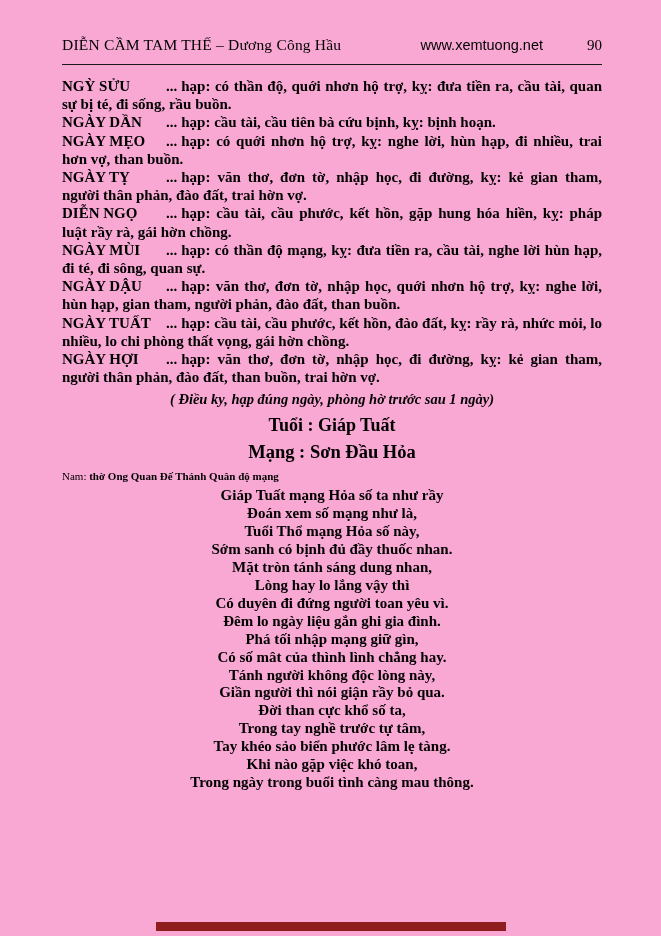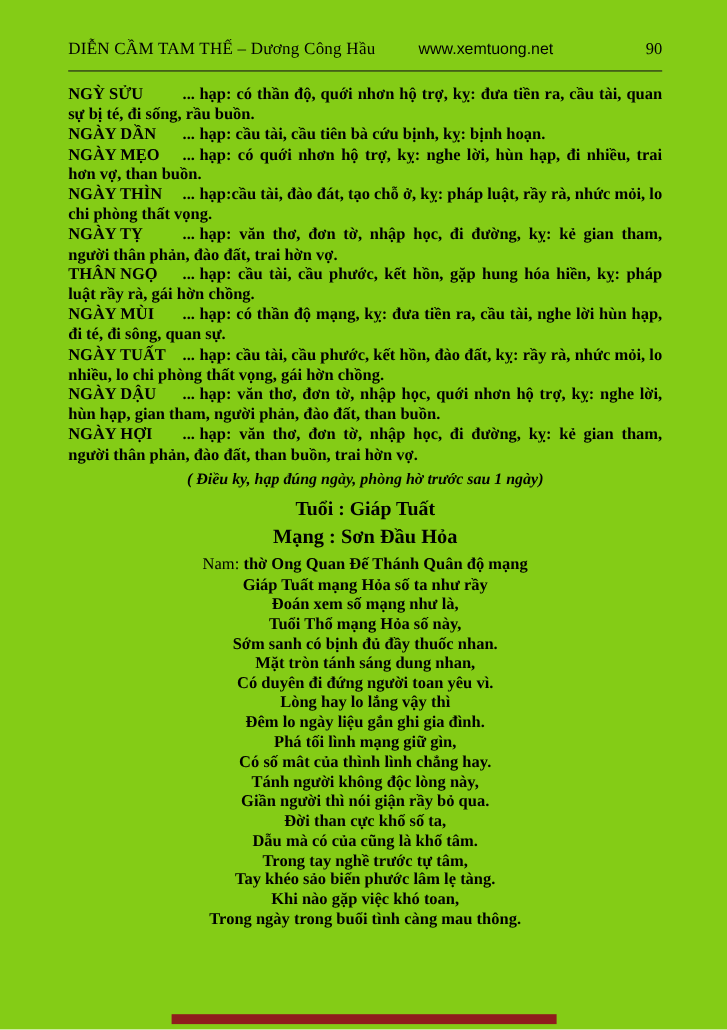--- a/index.html
+++ b/index.html
@@ -1,20 +1,20 @@
 <!DOCTYPE html>
 <html><head>
 <meta charset="utf-8">
 <style>
   html, body { margin: 0; padding: 0; background: #ffffff; }
   .page {
     position: relative;
     width: 661px;
     height: 936px;
-    background: #84cc16;
+    background: #f9a8d4;
     color: #000000;
     font-family: "Liberation Serif", "DejaVu Serif", serif;
     overflow: hidden;
     box-sizing: border-box;
   }
   .content { padding: 0 59px 0 62px; }
 
   
   .header {
     display: flex;
@@ -22,21 +22,21 @@
     align-items: baseline;
     margin-top: 36px;
     padding-bottom: 10px;
     border-bottom: 1.5px solid #1a1a1a;
   }
   .header-title {
     font-size: 15.5px;
     white-space: nowrap;
     letter-spacing: 0.2px;
   }
-  .header-right { display: flex; align-items: center; gap: 40px; }
+  .header-right { display: flex; align-items: center; }
   .header-site {
     font-family: "Liberation Sans", "DejaVu Sans", sans-serif;
     font-size: 14.5px;
     margin-right: 44px;
   }
   .header-page { font-size: 15px; }
 
   
   .entries { margin-top: 12px; }
   .entry {
@@ -66,22 +66,22 @@
     line-height: 29px;
   }
   .menh-title {
     margin: 0 0 3px 0;
     text-align: center;
     font-weight: bold;
     font-size: 18.5px;
     line-height: 21px;
   }
   .worship-line {
-    text-align: center;
-    font-size: 15px;
+    text-align: left;
+    font-size: 11px;
     line-height: 20px;
   }
   .worship-line .plain { font-weight: normal; }
   .worship-line .bold { font-weight: bold; }
 
   
   .poem { margin-top: 1px; }
   .poem-line {
     text-align: center;
     font-weight: bold;
@@ -111,54 +111,52 @@
       <span class="header-right">
         <span class="header-site">www.xemtuong.net</span>
         <span class="header-page">90</span>
       </span>
     </div>
 
     <div class="entries">
       <p class="entry"><span class="day-label">NGỲ SỬU</span><span class="dots">...</span><span>hạp: có thần độ, quới nhơn hộ trợ, kỵ: đưa tiền ra, cầu tài, quan sự bị té, đi sống, rầu buồn.</span></p>
       <p class="entry"><span class="day-label">NGÀY DẦN</span><span class="dots">...</span><span>hạp: cầu tài, cầu tiên bà cứu bịnh, kỵ: bịnh hoạn.</span></p>
       <p class="entry"><span class="day-label">NGÀY MẸO</span><span class="dots">...</span><span>hạp: có quới nhơn hộ trợ, kỵ: nghe lời, hùn hạp, đi nhiều, trai hơn vợ, than buồn.</span></p>
-      <p class="entry"><span class="day-label">NGÀY THÌN</span><span class="dots">...</span><span>hạp:cầu tài, đào đát, tạo chỗ ở, kỵ: pháp luật, rầy rà, nhức mỏi, lo chi phòng thất vọng.</span></p>
       <p class="entry"><span class="day-label">NGÀY TỴ</span><span class="dots">...</span><span>hạp: văn thơ, đơn tờ, nhập học, đi đường, kỵ: kẻ gian tham, người thân phản, đào đất, trai hờn vợ.</span></p>
-      <p class="entry"><span class="day-label">THÂN NGỌ</span><span class="dots">...</span><span>hạp: cầu tài, cầu phước, kết hồn, gặp hung hóa hiền, kỵ: pháp luật rầy rà, gái hờn chồng.</span></p>
+      <p class="entry"><span class="day-label">DIỄN NGỌ</span><span class="dots">...</span><span>hạp: cầu tài, cầu phước, kết hồn, gặp hung hóa hiền, kỵ: pháp luật rầy rà, gái hờn chồng.</span></p>
       <p class="entry"><span class="day-label">NGÀY MÙI</span><span class="dots">...</span><span>hạp: có thần độ mạng, kỵ: đưa tiền ra, cầu tài, nghe lời hùn hạp, đi té, đi sông, quan sự.</span></p>
+      <p class="entry"><span class="day-label">NGÀY DẬU</span><span class="dots">...</span><span>hạp: văn thơ, đơn tờ, nhập học, quới nhơn hộ trợ, kỵ: nghe lời, hùn hạp, gian tham, người phản, đào đất, than buồn.</span></p>
       <p class="entry"><span class="day-label">NGÀY TUẤT</span><span class="dots">...</span><span>hạp: cầu tài, cầu phước, kết hồn, đào đất, kỵ: rầy rà, nhức mỏi, lo nhiều, lo chi phòng thất vọng, gái hờn chồng.</span></p>
-      <p class="entry"><span class="day-label">NGÀY DẬU</span><span class="dots">...</span><span>hạp: văn thơ, đơn tờ, nhập học, quới nhơn hộ trợ, kỵ: nghe lời, hùn hạp, gian tham, người phản, đào đất, than buồn.</span></p>
       <p class="entry"><span class="day-label">NGÀY HỢI</span><span class="dots">...</span><span>hạp: văn thơ, đơn tờ, nhập học, đi đường, kỵ: kẻ gian tham, người thân phản, đào đất, than buồn, trai hờn vợ.</span></p>
     </div>
 
     <div class="note">( Điều ky, hạp đúng ngày, phòng hờ trước sau 1 ngày)</div>
 
     <div class="age-title">Tuổi : Giáp Tuất</div>
     <div class="menh-title">Mạng : Sơn Đầu Hỏa</div>
 
     <div class="worship-line">
       <span class="plain">Nam:</span>
       <span class="bold">thờ Ong Quan Đế Thánh Quân độ mạng</span>
     </div>
 
     <div class="poem">
       <div class="poem-line">Giáp Tuất mạng Hỏa số ta như rầy</div>
       <div class="poem-line">Đoán xem số mạng như là,</div>
       <div class="poem-line">Tuổi Thổ mạng Hỏa số này,</div>
       <div class="poem-line">Sớm sanh có bịnh đủ đầy thuốc nhan.</div>
       <div class="poem-line">Mặt tròn tánh sáng dung nhan,</div>
+      <div class="poem-line">Lòng hay lo lắng vậy thì</div>
       <div class="poem-line">Có duyên đi đứng người toan yêu vì.</div>
-      <div class="poem-line">Lòng hay lo lắng vậy thì</div>
       <div class="poem-line">Đêm lo ngày liệu gắn ghi gia đình.</div>
-      <div class="poem-line">Phá tối lình mạng giữ gìn,</div>
+      <div class="poem-line">Phá tối nhập mạng giữ gìn,</div>
       <div class="poem-line">Có số mât của thình lình chẳng hay.</div>
       <div class="poem-line">Tánh người không độc lòng này,</div>
       <div class="poem-line">Giần người thì nói giận rầy bỏ qua.</div>
       <div class="poem-line">Đời than cực khổ số ta,</div>
-      <div class="poem-line">Dẫu mà có của cũng là khổ tâm.</div>
       <div class="poem-line">Trong tay nghề trước tự tâm,</div>
       <div class="poem-line">Tay khéo sảo biển phước lâm lẹ tàng.</div>
       <div class="poem-line">Khi nào gặp việc khó toan,</div>
       <div class="poem-line">Trong ngày trong buổi tình càng mau thông.</div>
     </div>
 
   </div>
 
   <div class="bottom-bar"></div>
 </div>

